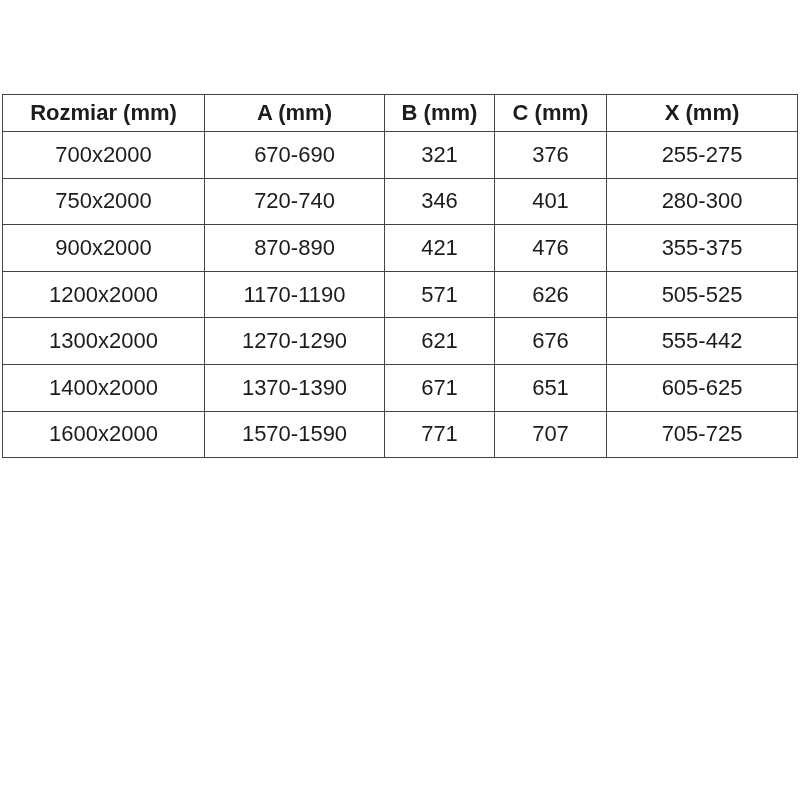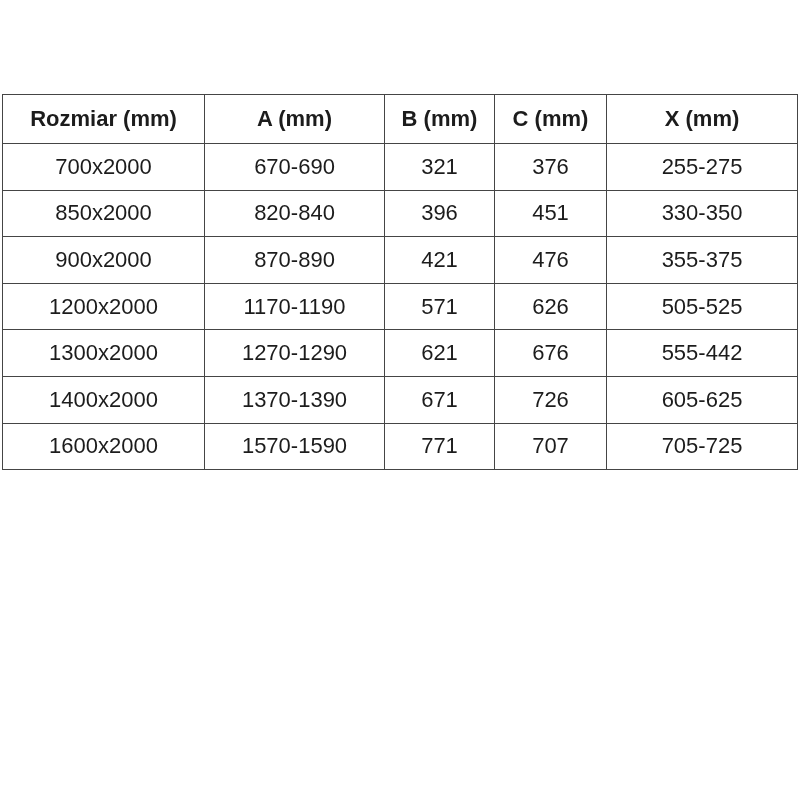--- a/index.html
+++ b/index.html
@@ -23,21 +23,21 @@
     color: #1c1c1c;
   }
   th, td {
     border: 1px solid #454545;
     text-align: center;
     vertical-align: middle;
     padding: 0;
     overflow: hidden;
     white-space: nowrap;
   }
-  thead tr { height: 49px; }
+  thead tr { height: 37px; }
   tbody tr { height: 46.6px; }
   th {
     font-size: 22px;
     font-weight: 700;
   }
   td {
     font-size: 22px;
     font-weight: 400;
   }
 </style>
@@ -64,25 +64,25 @@
     </thead>
     <tbody>
         <tr>
           <td>700x2000</td>
           <td>670-690</td>
           <td>321</td>
           <td>376</td>
           <td>255-275</td>
         </tr>
         <tr>
-          <td>850x2000</td>
-          <td>820-840</td>
-          <td>396</td>
-          <td>451</td>
-          <td>330-350</td>
+          <td>750x2000</td>
+          <td>720-740</td>
+          <td>346</td>
+          <td>401</td>
+          <td>280-300</td>
         </tr>
         <tr>
           <td>900x2000</td>
           <td>870-890</td>
           <td>421</td>
           <td>476</td>
           <td>355-375</td>
         </tr>
         <tr>
           <td>1200x2000</td>
@@ -95,21 +95,21 @@
           <td>1300x2000</td>
           <td>1270-1290</td>
           <td>621</td>
           <td>676</td>
           <td>555-442</td>
         </tr>
         <tr>
           <td>1400x2000</td>
           <td>1370-1390</td>
           <td>671</td>
-          <td>726</td>
+          <td>651</td>
           <td>605-625</td>
         </tr>
         <tr>
           <td>1600x2000</td>
           <td>1570-1590</td>
           <td>771</td>
           <td>707</td>
           <td>705-725</td>
         </tr>
       </tbody>

